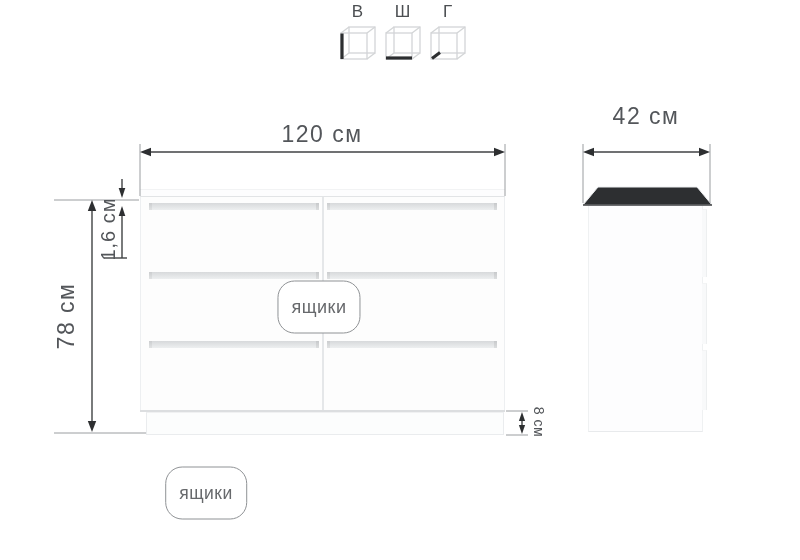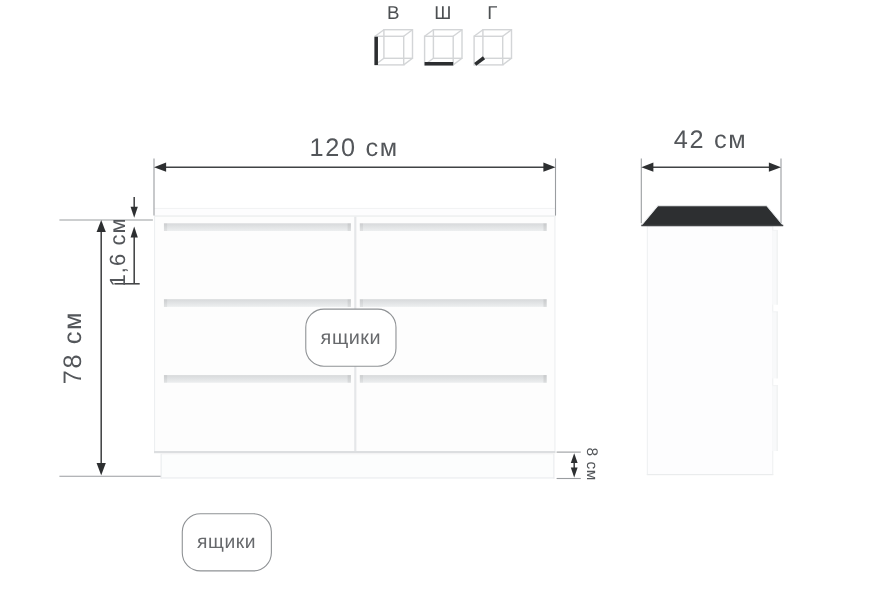--- a/index.html
+++ b/index.html
@@ -28,21 +28,21 @@
   
   .side-body{position:absolute;left:588px;top:205px;width:115px;height:227px;background:#fdfdfe;
     border:1px solid #eff1f2;border-bottom:1px solid #e8eaec;box-sizing:border-box;}
   .side-protrusion{position:absolute;left:702px;width:5px;background:#f8f9fa;
     border-right:1px solid #edeff0;border-top:1px solid #f3f4f5;box-sizing:border-box;}
   .sp-1{top:209px;height:68px;} .sp-2{top:283px;height:61px;} .sp-3{top:350px;height:60px;}
   
   .dim{position:absolute;color:#53565a;font-size:23px;letter-spacing:1.5px;white-space:nowrap;
     transform:translate(-50%,-50%);}
   .dim-120{left:322px;top:134px;}
-  .dim-42{left:646px;top:127px;}
+  .dim-42{left:646px;top:116px;}
   .dim-78{left:66px;top:316px;transform:translate(-50%,-50%) rotate(-90deg);}
   .dim-16{left:108px;top:229px;font-size:20px;letter-spacing:1px;transform:translate(-50%,-50%) rotate(-90deg);}
   .dim-8{left:539px;top:422px;font-size:14px;letter-spacing:0.5px;transform:translate(-50%,-50%) rotate(90deg);}
   
   .badge{position:absolute;transform:translate(-50%,-50%);background:#ffffff;
     border:1.6px solid #8f9295;border-radius:17px;padding:15px 13px;
     font-size:18px;color:#67696c;letter-spacing:0.5px;white-space:nowrap;}
   .badge-front{left:319px;top:307px;}
   .badge-caption{left:206px;top:493px;font-size:17.5px;}
   .caption-text{position:absolute;left:256px;top:493px;transform:translateY(-50%);

